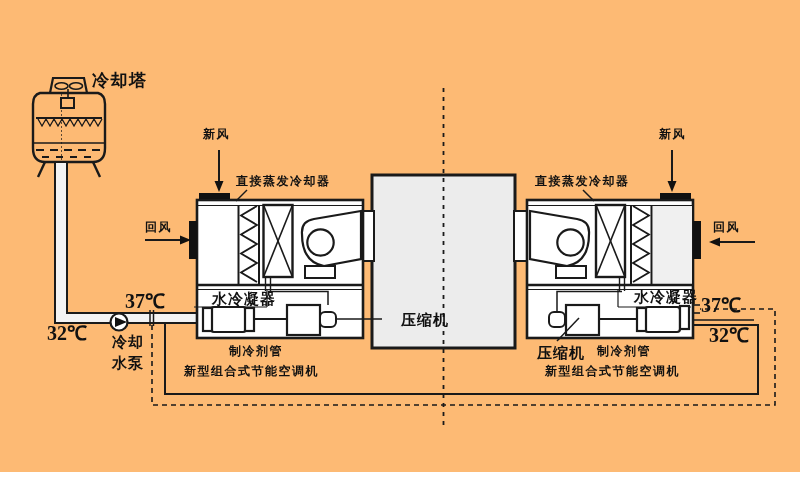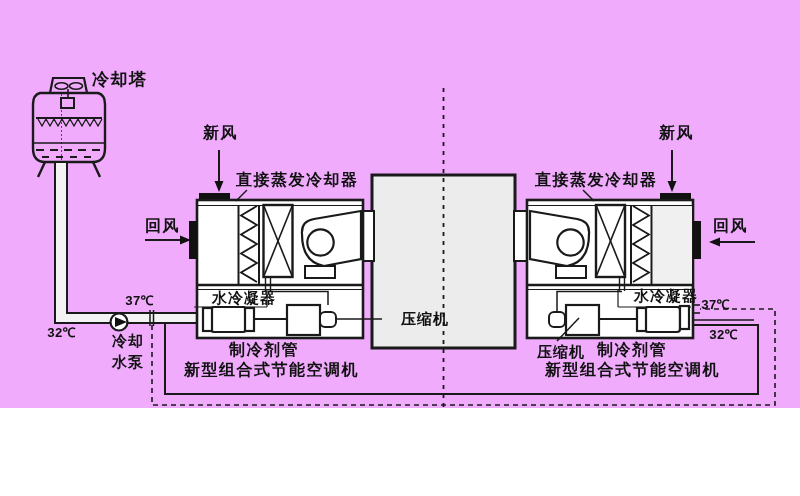--- a/index.html
+++ b/index.html
@@ -1,22 +1,22 @@
 <!DOCTYPE html>
 <html><head>
 <meta charset="utf-8">
 <style>
   html,body{margin:0;padding:0;background:#fff;}
-  #stage{position:relative;width:800px;height:408px;background:#f0abfc;overflow:hidden;
-         font-family:Liberation Mono, monospace;}
+  #stage{position:relative;width:800px;height:472px;background:#fdba74;overflow:hidden;
+         font-family:Liberation Serif, serif;}
   #stage svg{position:absolute;left:0;top:0;}
   .lbl{position:absolute;color:#111;font-weight:bold;white-space:nowrap;
-       font-size:16px;letter-spacing:1.5px;line-height:19px;}
+       font-size:12px;letter-spacing:1.5px;line-height:19px;}
   .lbl.small{font-size:15px;letter-spacing:1px;margin-left:16px;}
-  .lbl.temp{letter-spacing:0;font-size:13px;}
+  .lbl.temp{letter-spacing:0;font-size:20px;}
   .lbl.center{}
 </style>
 </head>
 <body>
 
 <div id="stage">
 
 <svg width="800" height="496" viewBox="0 0 800 496">
   <g stroke="#1a1a1a" fill="none" stroke-linecap="butt">
 

